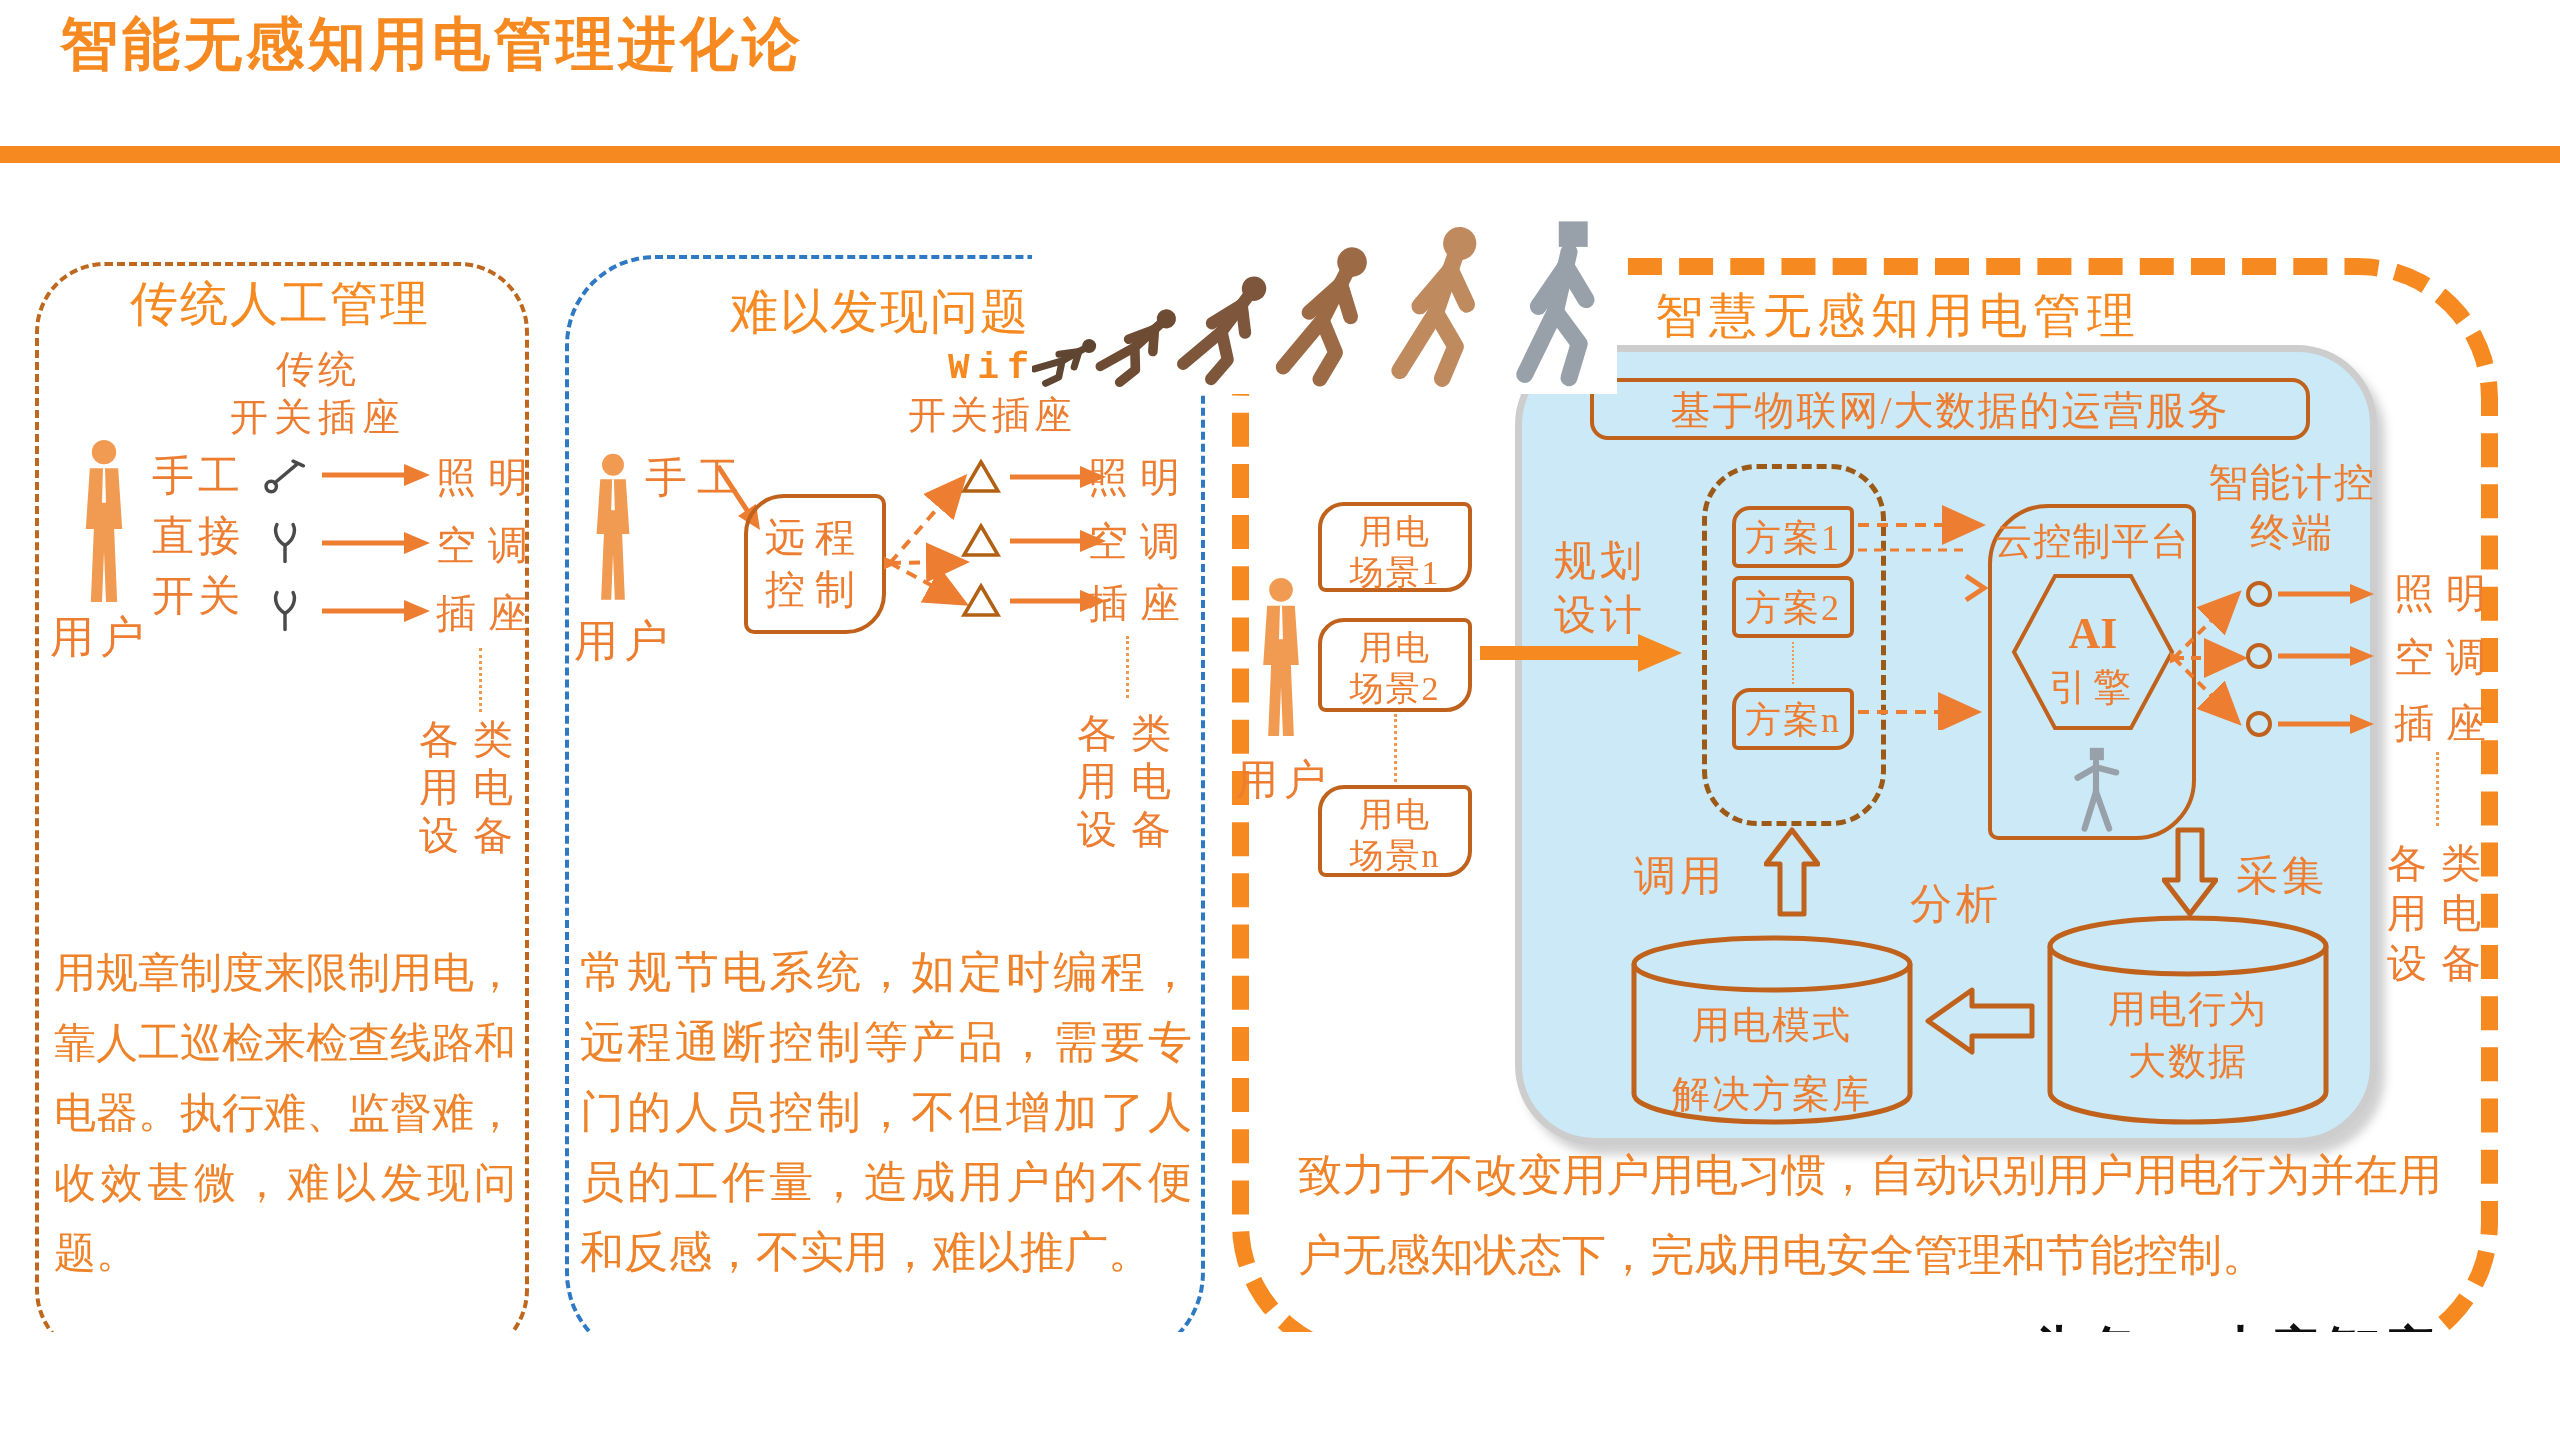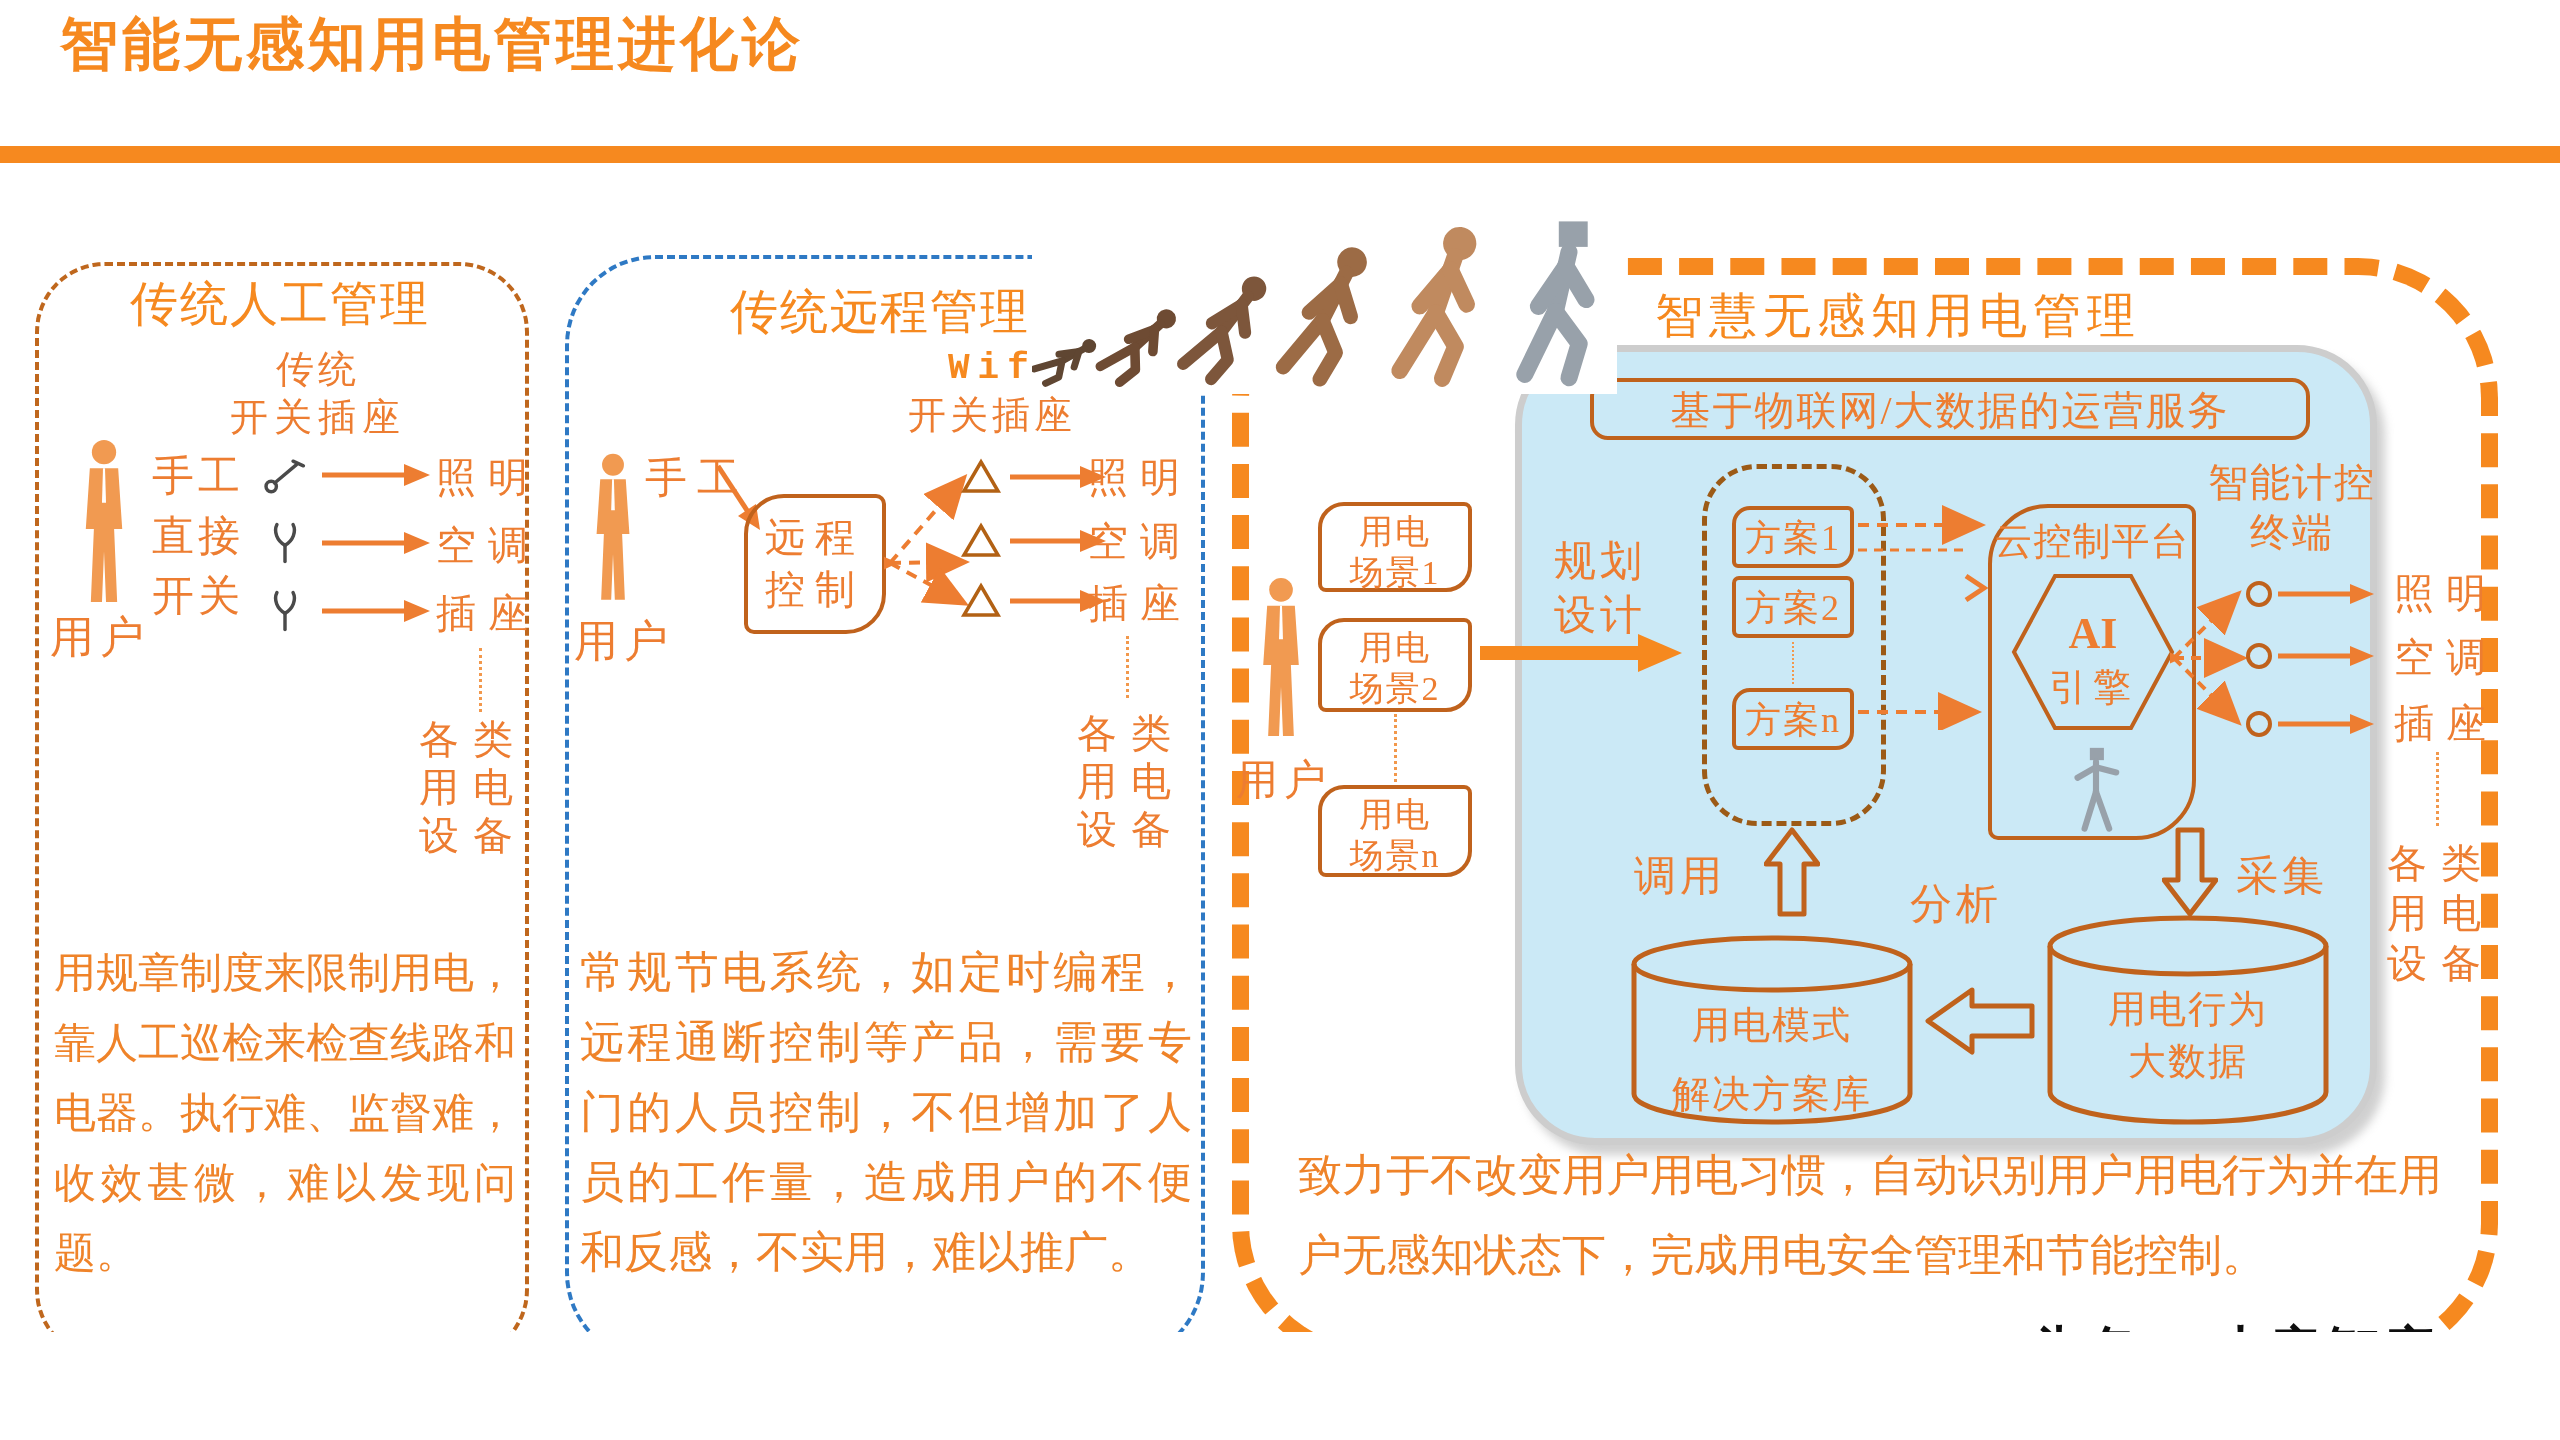--- a/index.html
+++ b/index.html
@@ -114,21 +114,21 @@
   <div class="abs lbl" style="left:436px;top:586px;">插座</div>
 
   <div class="abs dotv" style="left:479px;top:648px;height:64px;"></div>
   <div class="abs foot ctr" style="left:408px;top:712px;width:130px;">各类</div>
   <div class="abs foot ctr" style="left:408px;top:760px;width:130px;">用电</div>
   <div class="abs foot ctr" style="left:408px;top:808px;width:130px;">设备</div>
 
   <div class="abs para" style="left:54px;top:938px;width:462px;">用规章制度来限制用电，靠人工巡检来检查线路和电器。执行难、监督难，收效甚微，难以发现问题。</div>
 
   <div class="panel p2"></div>
-  <div class="abs panel-title ctr" style="left:615px;top:280px;width:530px;">传统远程管理</div>
+  <div class="abs panel-title ctr" style="left:615px;top:280px;width:530px;">难以发现问题</div>
   <div class="abs wifi" style="left:948px;top:348px;">Wifi</div>
   <div class="abs sub" style="left:908px;top:390px;letter-spacing:4px;">开关插座</div>
 
   <div class="abs" style="left:584px;top:452px;">
     <svg width="58" height="155" viewBox="0 0 60 170">
       <circle cx="30" cy="14" r="12" fill="var(--person-orange)"></circle>
       <path d="M16 30 L44 30 L48 90 L40 90 L43 162 L32 162 L30 112 L28 162 L17 162 L20 90 L12 90 Z" fill="var(--person-orange)"></path>
       <path d="M29 30 L31 30 L32 64 L28 64 Z" fill="#fff"></path>
     </svg>
   </div>

